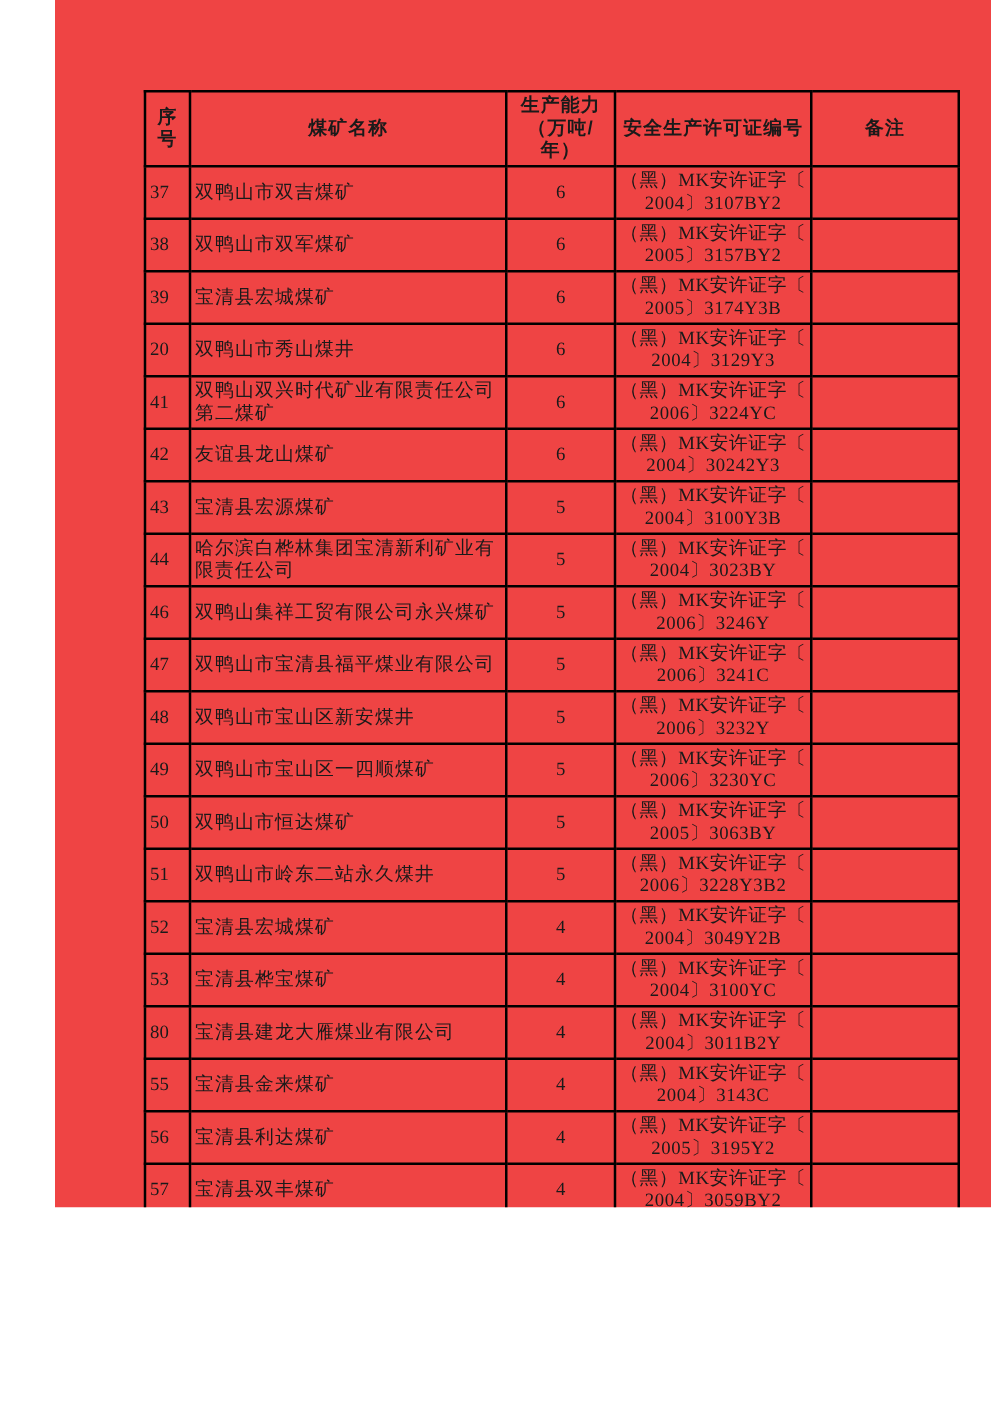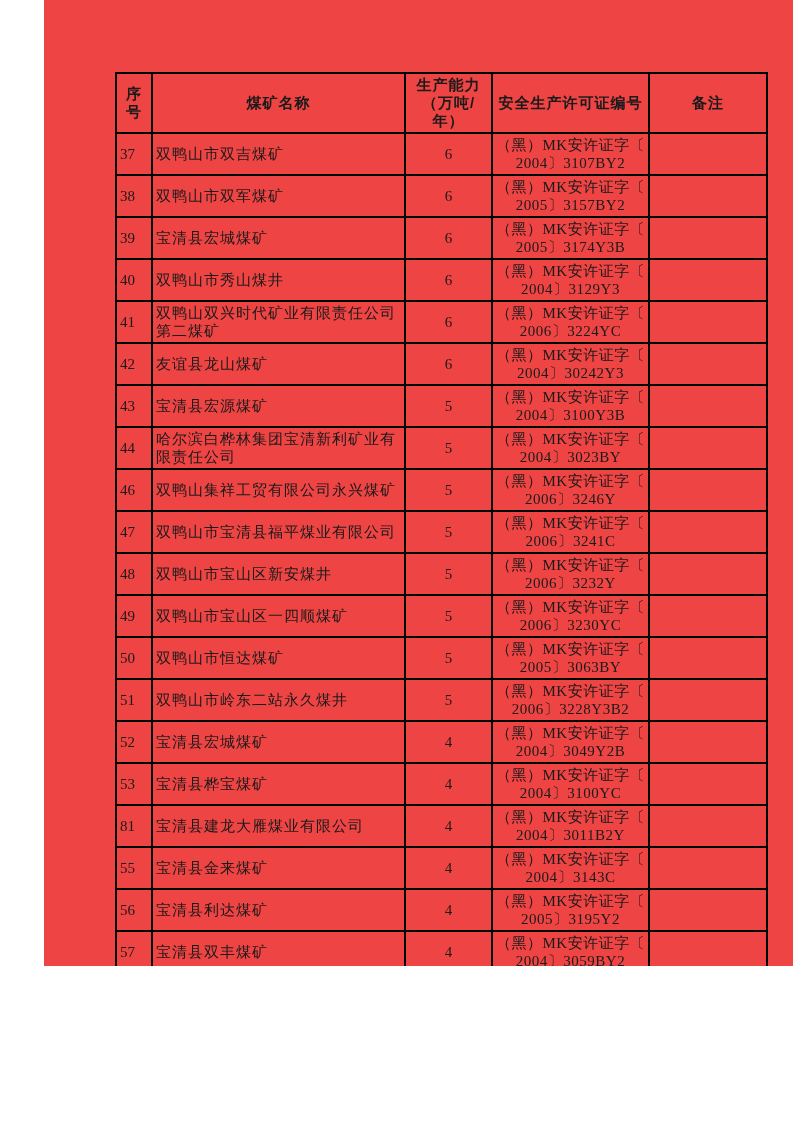--- a/index.html
+++ b/index.html
@@ -128,21 +128,21 @@
     <td class="cell-name">宝清县宏城煤矿</td>
     <td class="cell-cap">6</td>
     <td class="cell-cert">
       <div class="cert-line">（黑）MK安许证字〔</div>
       <div class="cert-line">2005〕3174Y3B</div>
     </td>
     <td class="cell-remark"></td>
   </tr>
 
   <tr>
-    <td class="cell-no">40</td>
+    <td class="cell-no">20</td>
     <td class="cell-name">双鸭山市秀山煤井</td>
     <td class="cell-cap">6</td>
     <td class="cell-cert">
       <div class="cert-line">（黑）MK安许证字〔</div>
       <div class="cert-line">2004〕3129Y3</div>
     </td>
     <td class="cell-remark"></td>
   </tr>
 
   <tr>
@@ -272,21 +272,21 @@
     <td class="cell-name">宝清县桦宝煤矿</td>
     <td class="cell-cap">4</td>
     <td class="cell-cert">
       <div class="cert-line">（黑）MK安许证字〔</div>
       <div class="cert-line">2004〕3100YC</div>
     </td>
     <td class="cell-remark"></td>
   </tr>
 
   <tr>
-    <td class="cell-no">81</td>
+    <td class="cell-no">80</td>
     <td class="cell-name">宝清县建龙大雁煤业有限公司</td>
     <td class="cell-cap">4</td>
     <td class="cell-cert">
       <div class="cert-line">（黑）MK安许证字〔</div>
       <div class="cert-line">2004〕3011B2Y</div>
     </td>
     <td class="cell-remark"></td>
   </tr>
 
   <tr>

